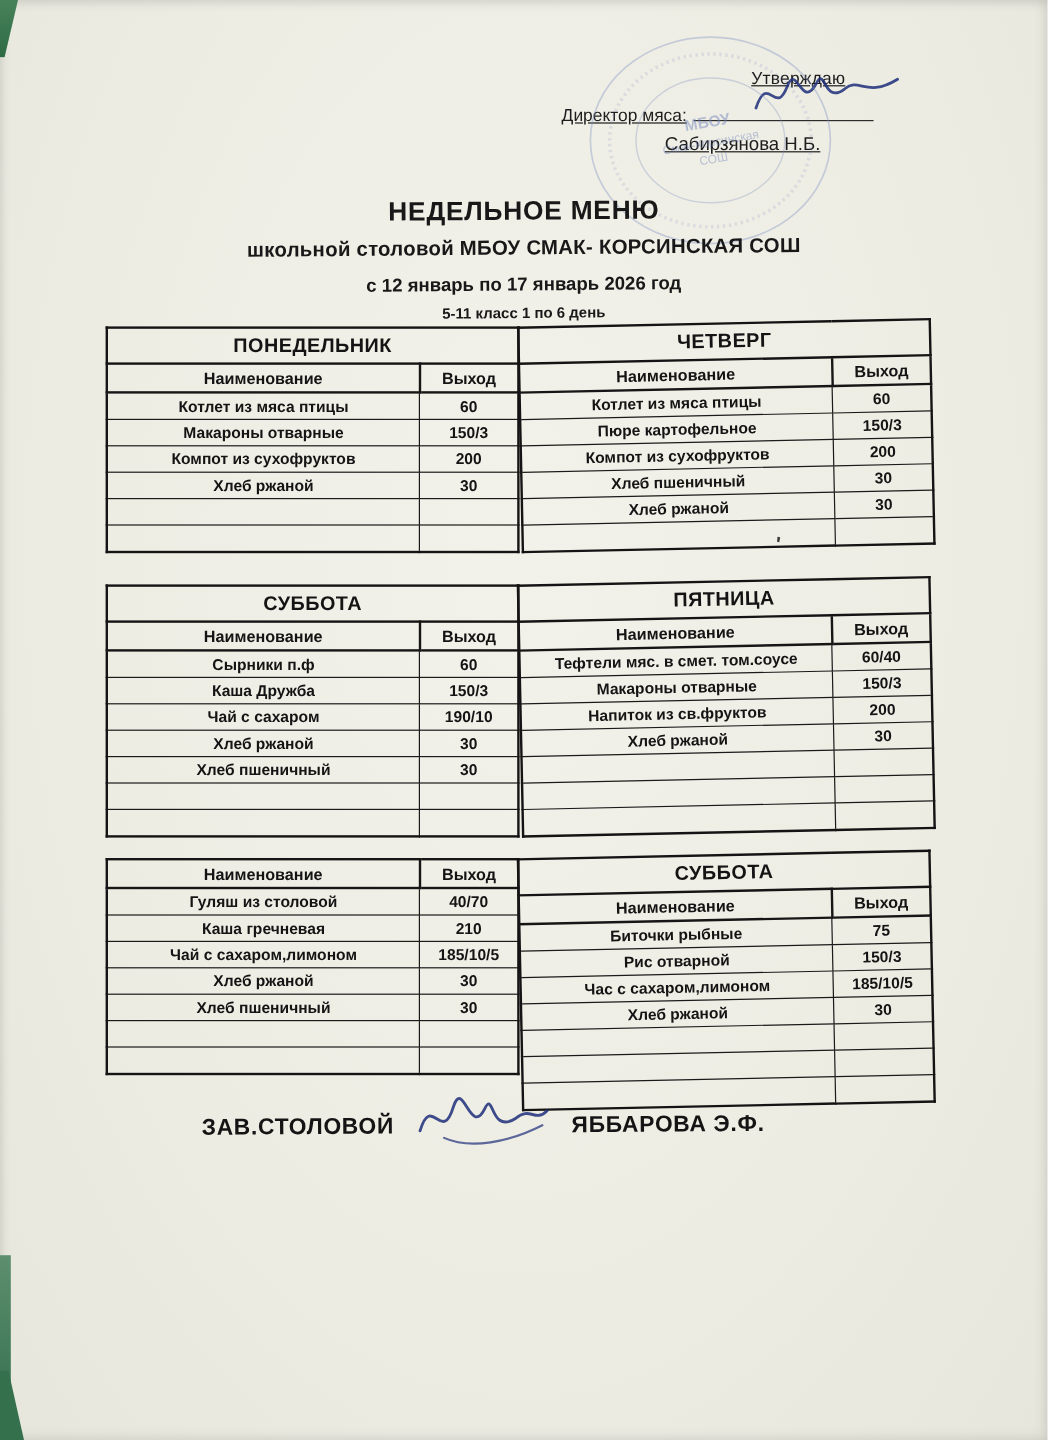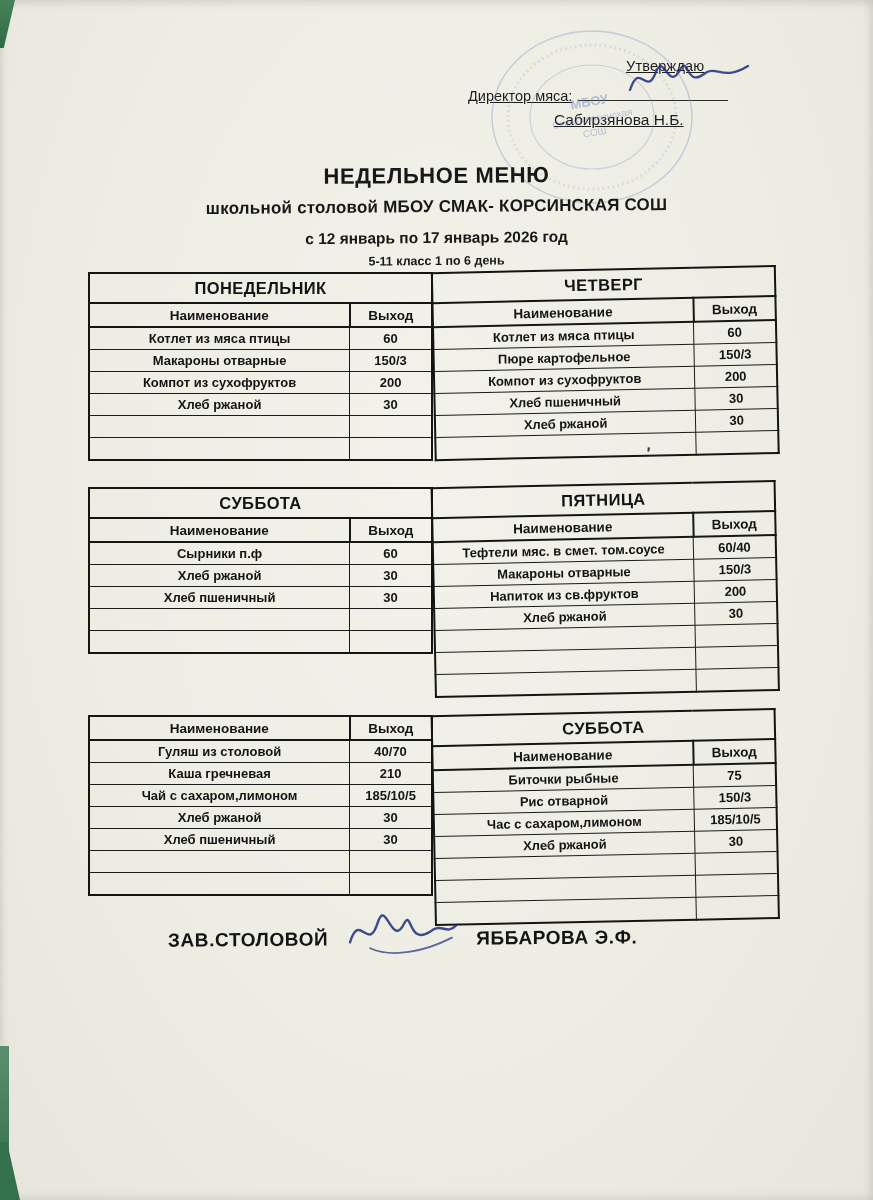--- a/index.html
+++ b/index.html
@@ -198,20 +198,28 @@
               </tr>
               <tr>
                 <th class="colh">Наименование</th>
                 <th class="colh">Выход</th>
               </tr>
               <tr>
                 <td>Сырники п.ф</td>
                 <td>60</td>
               </tr>
               <tr>
+                <td>Каша Дружба</td>
+                <td>150/3</td>
+              </tr>
+              <tr>
+                <td>Чай с сахаром</td>
+                <td>190/10</td>
+              </tr>
+              <tr>
                 <td>Хлеб ржаной</td>
                 <td>30</td>
               </tr>
               <tr>
                 <td>Хлеб пшеничный</td>
                 <td>30</td>
               </tr>
               <tr>
                 <td></td>
                 <td></td>

